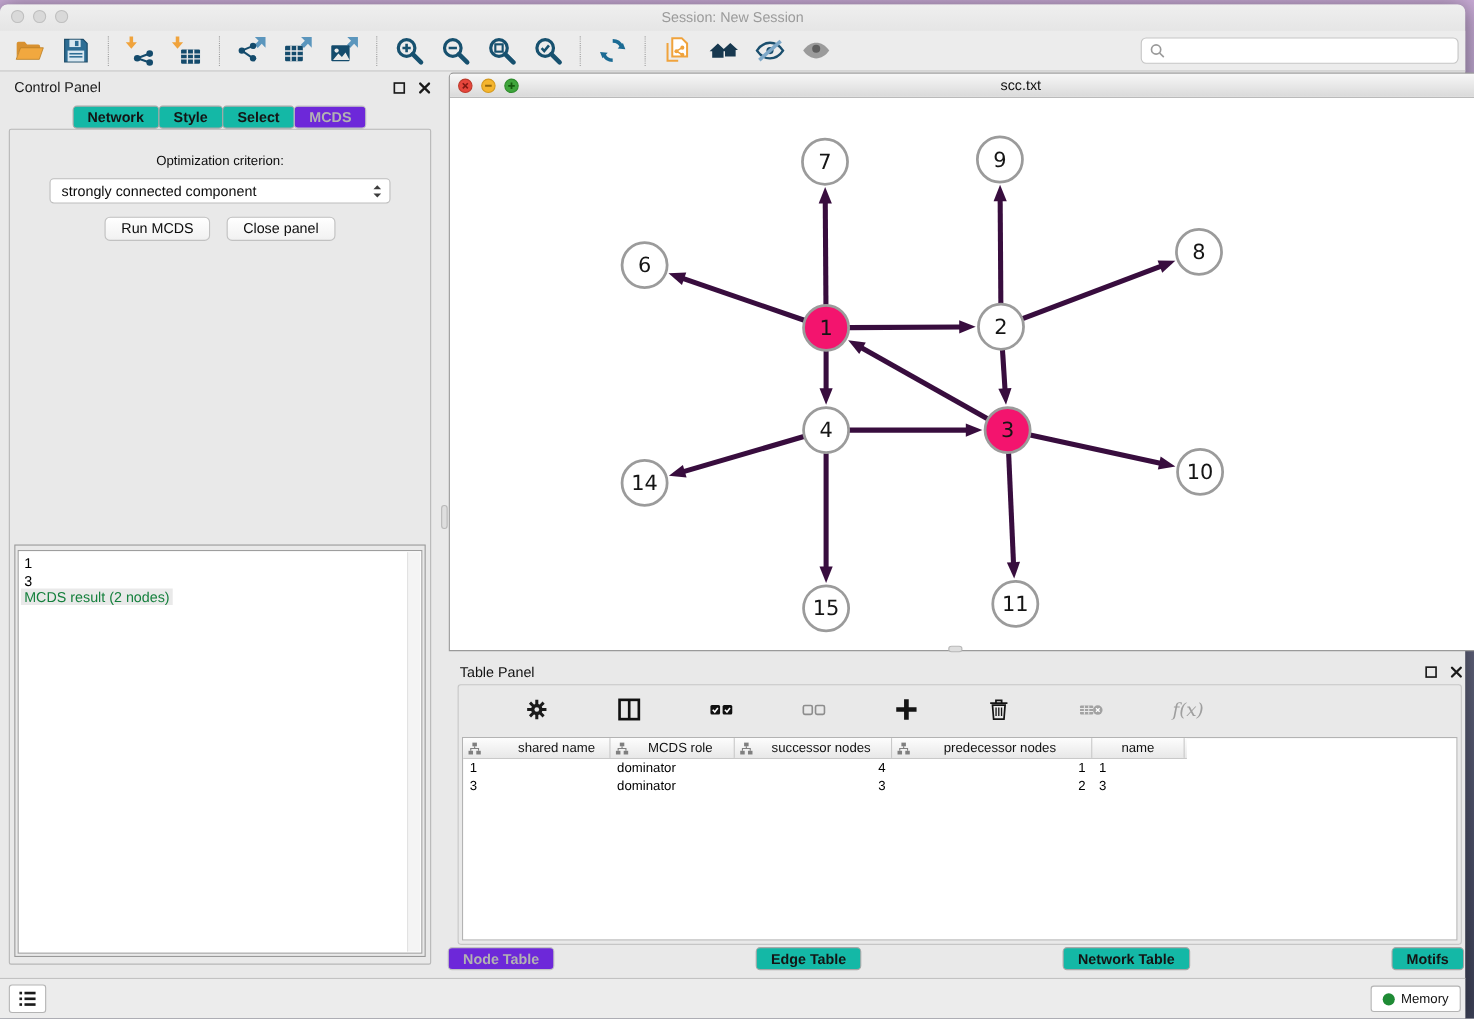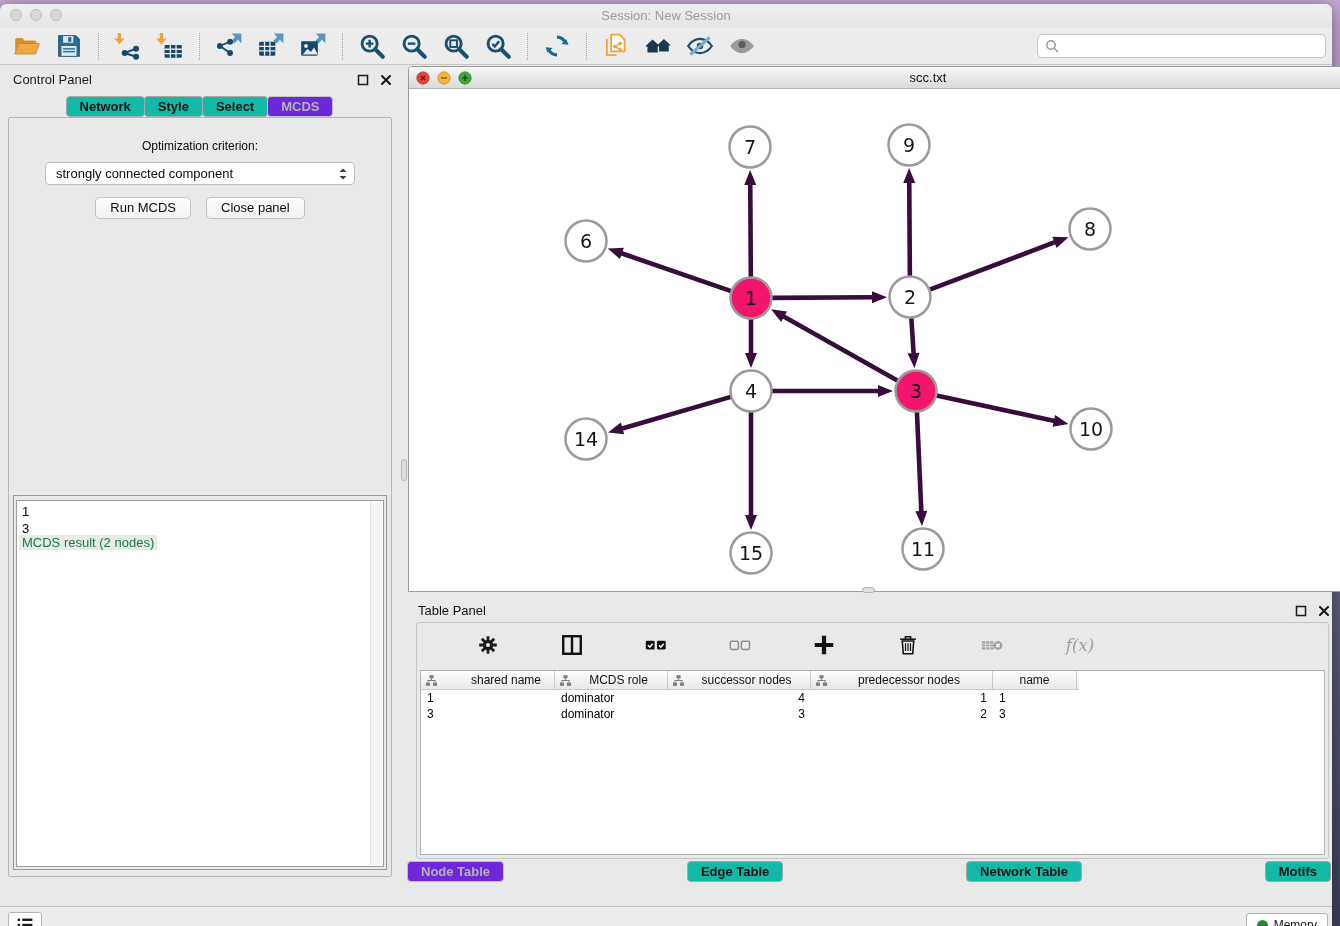--- a/index.html
+++ b/index.html
@@ -77,21 +77,21 @@
   .tp-table { position:absolute; left:3px; right:3px; top:47px; bottom:3px; background:#fff; border:1px solid #b3b3b3; overflow:hidden; }
   .thead { display:flex; height:19px; background:linear-gradient(#fdfdfd,#e8e8e8); border-bottom:1px solid #c9c9c9; width:658px; }
   .th { display:flex; align-items:center; border-right:1px solid #c9c9c9; padding:0 4px; font-size:12px; color:#111; gap:2px; }
   .th .tree svg { width:13px; height:13px; display:block; }
   .th-label { flex:1; text-align:center; white-space:nowrap; }
   .tr { display:flex; height:16px; }
   .td { font-size:12px; line-height:16px; padding:0 6px; color:#000; white-space:nowrap; }
   .td.right { text-align:right; }
   .tp-tabs { position:absolute; left:408px; top:857px; width:923px; display:flex; justify-content:space-between; }
   
-  .statusbar { position:absolute; left:0; right:0; bottom:0; height:20px; background:#ececec; border-top:1px solid #c2c2c2; }
+  .statusbar { position:absolute; left:0; right:0; bottom:0; height:37px; background:#ececec; border-top:1px solid #c2c2c2; }
   .list-btn { position:absolute; left:8px; top:5px; width:34px; height:26px; background:#fff; border:1px solid #b4b4b4; border-radius:3px;
     display:flex; align-items:center; justify-content:center; }
   .list-btn svg { width:22px; height:22px; display:block; }
   .mem-btn { position:absolute; right:4px; top:6px; height:24px; padding:0 10px; background:#fff; border:1px solid #b4b4b4; border-radius:3px;
     display:flex; align-items:center; gap:6px; font-size:12px; color:#111; }
   .mem-dot { width:11px; height:11px; border-radius:50%; background:#1f8b35; }
 </style>
 </head>
 <body>
 

